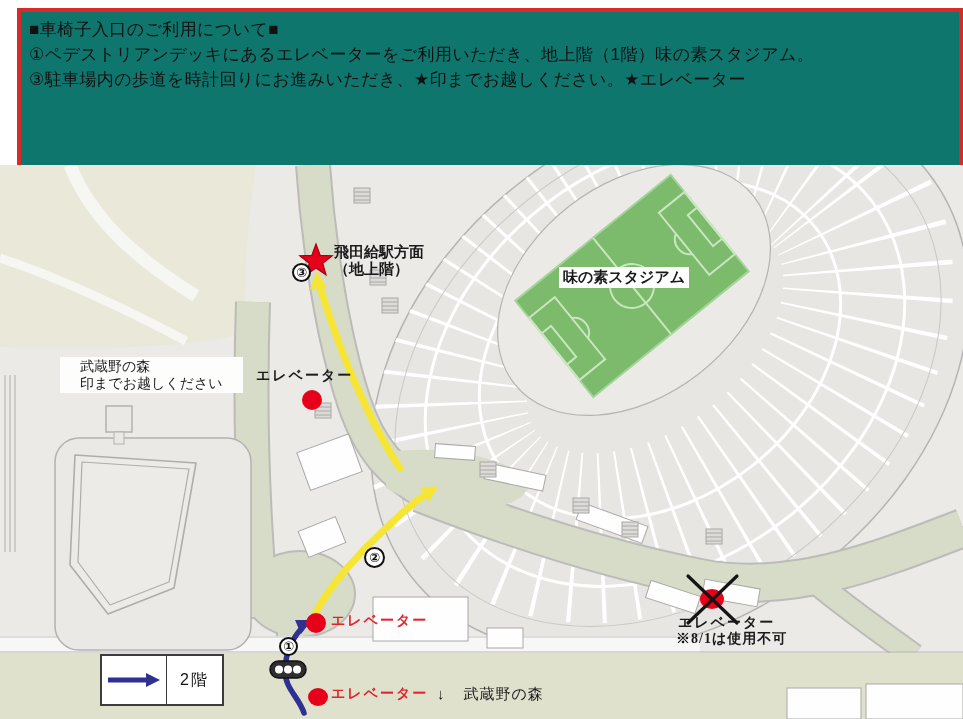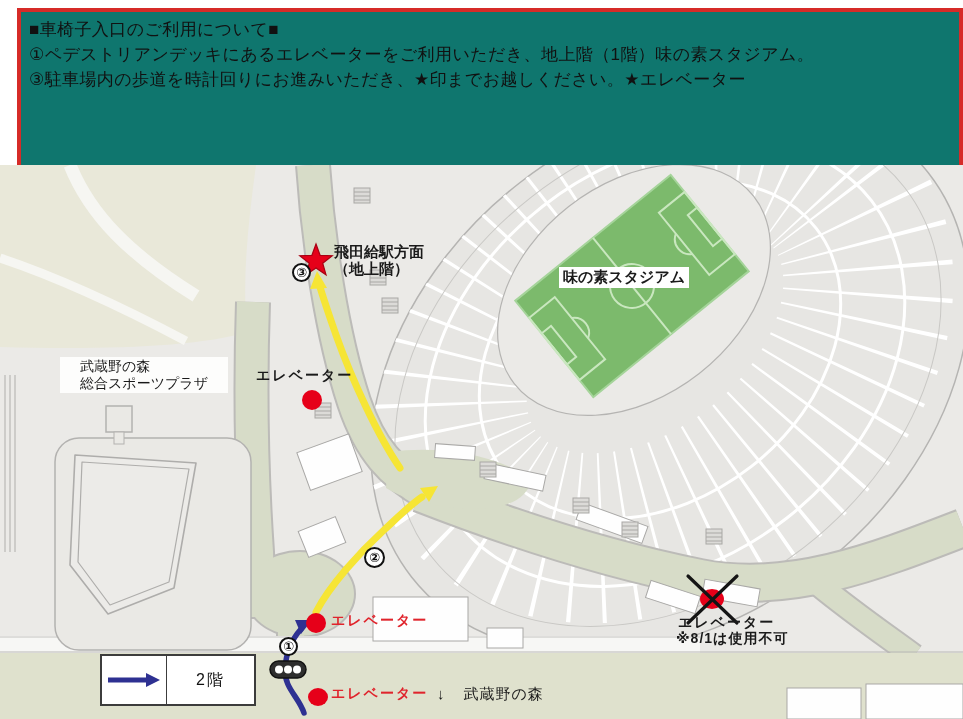--- a/index.html
+++ b/index.html
@@ -26,34 +26,34 @@
   .lbl{position:absolute;white-space:nowrap;}
   .lbl-entrance{left:334px;top:243px;font-size:15px;font-weight:bold;line-height:17px;}
   .lbl-stadium{left:559px;top:267px;font-size:15px;font-weight:bold;background:#fff;padding:1px 4px;font-family:Liberation Serif, serif;}
   .lbl-plaza{left:60px;top:357px;font-size:14px;line-height:17px;background:#fdfdfc;padding:1px 20px;}
   .lbl-elev-black{font-size:14px;font-weight:bold;letter-spacing:2px;color:#1a1a1a;}
   .lbl-elev-red{font-size:14px;font-weight:bold;letter-spacing:2px;color:#e0242c;}
   .lbl-elev-nw{left:256px;top:367px;}
   .lbl-elev-mid{left:331px;top:612px;}
   .lbl-elev-south{left:331px;top:685px;}
   .lbl-elev-east{left:678px;top:614px;}
-  .lbl-elev-note{left:676px;top:630px;font-size:14px;font-weight:bold;letter-spacing:1px;}
+  .lbl-elev-note{left:676px;top:630px;font-size:14px;font-weight:bold;letter-spacing:1px;font-family:Liberation Serif, serif;}
   .lbl-station{left:437px;top:685px;font-size:15px;letter-spacing:1px;}
   .lbl-station .gap{display:inline-block;width:18px;}
   .stepnum{
     position:absolute;display:flex;align-items:center;justify-content:center;
     background:#fff;border:2px solid #111;border-radius:50%;
     font-size:13px;font-weight:bold;color:#111;
   }
   .step1{left:279px;top:637px;width:15px;height:15px;}
   .step2{left:364px;top:547px;width:17px;height:17px;}
   .step3{left:292px;top:263px;width:15px;height:15px;}
   
   .legend{
-    position:absolute;left:100px;top:654px;width:156px;height:52px;
+    position:absolute;left:100px;top:654px;width:124px;height:52px;
     background:#fff;border:2px solid #3c3c3c;box-sizing:border-box;
     display:flex;flex-direction:column;
   }
   .legend-row{flex:1;display:flex;align-items:stretch;}
   .legend-row + .legend-row{border-top:1.5px solid #3c3c3c;}
   .legend-arrow-cell{width:64px;border-right:1.5px solid #3c3c3c;display:flex;align-items:center;justify-content:center;}
   .legend-label-cell{flex:1;display:flex;align-items:center;justify-content:center;font-size:16px;letter-spacing:2px;color:#111;}
 </style>
 </head>
 <body>
@@ -212,21 +212,21 @@
 
   <div class="lbl lbl-entrance">
     <div>飛田給駅方面</div>
     <div>（地上階）</div>
   </div>
 
   <div class="lbl lbl-stadium">味の素スタジアム</div>
 
   <div class="lbl lbl-plaza">
     <div>武蔵野の森</div>
-    <div>総合スポーツプラザ</div>
+    <div>印までお越しください</div>
   </div>
 
   <div class="lbl lbl-elev-black lbl-elev-nw">エレベーター</div>
   <div class="lbl lbl-elev-red lbl-elev-mid">エレベーター</div>
   <div class="lbl lbl-elev-red lbl-elev-south">エレベーター</div>
   <div class="lbl lbl-elev-black lbl-elev-east">エレベーター</div>
   <div class="lbl lbl-elev-note">※8/1は使用不可</div>
 
   <div class="lbl lbl-station">
     <span>↓</span><span class="gap"></span><span>武蔵野の森</span>

